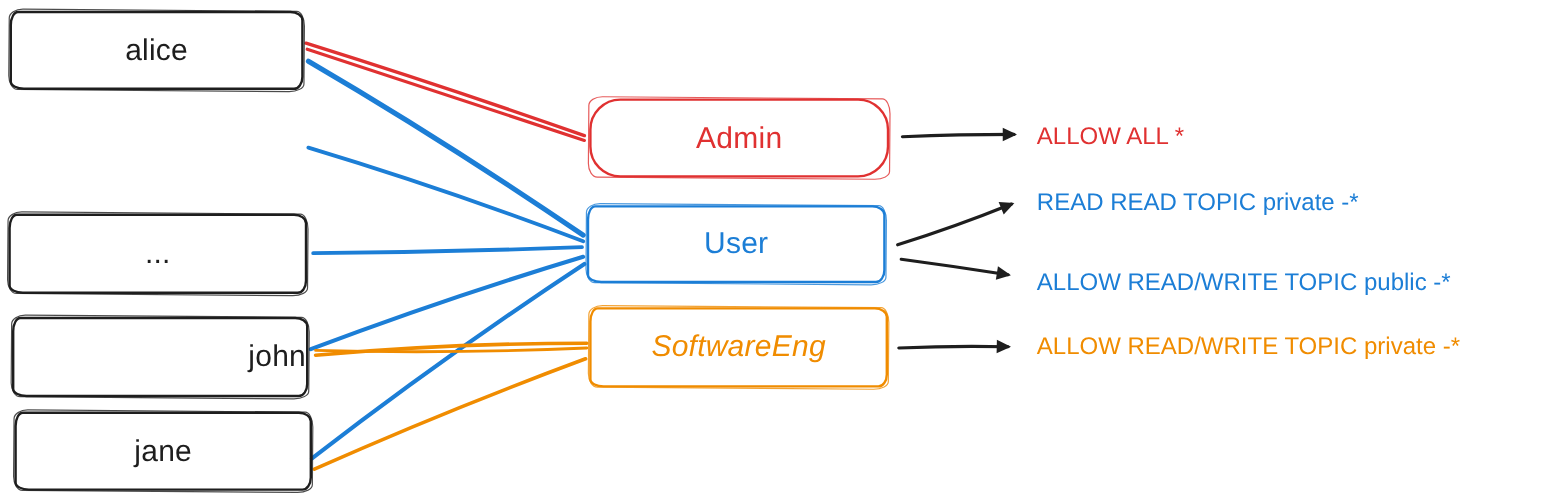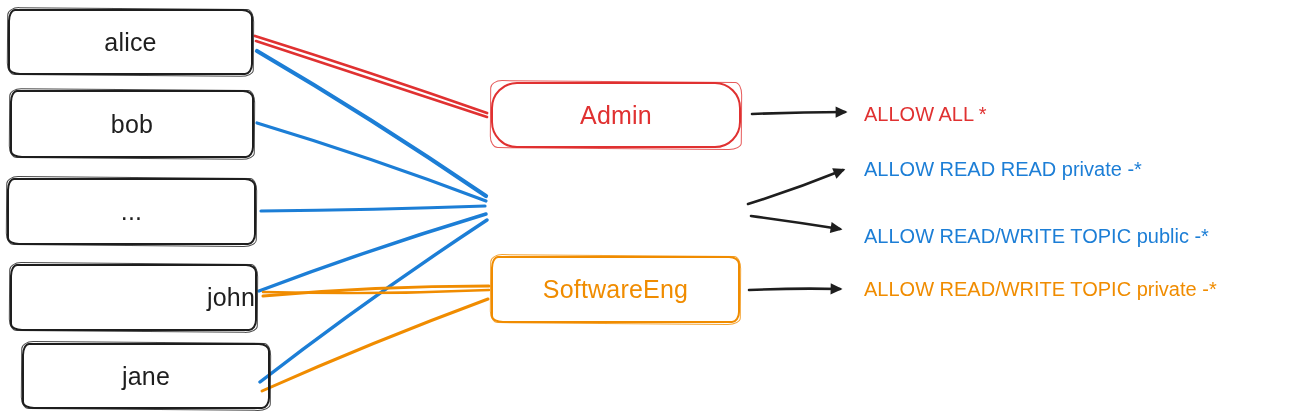--- a/index.html
+++ b/index.html
@@ -57,38 +57,38 @@
 
     <path d="M752,114 Q800,112 845,112" stroke="#1e1e1e" stroke-width="2.6" fill="none" stroke-linecap="round" marker-end="url(#ah)"></path>
     <path d="M748,204 Q796,189 843,170" stroke="#1e1e1e" stroke-width="2.6" fill="none" stroke-linecap="round" marker-end="url(#ah)"></path>
     <path d="M751,216 Q796,222 840,229" stroke="#1e1e1e" stroke-width="2.6" fill="none" stroke-linecap="round" marker-end="url(#ah)"></path>
     <path d="M749,290 Q795,288 840,289" stroke="#1e1e1e" stroke-width="2.6" fill="none" stroke-linecap="round" marker-end="url(#ah)"></path>
   </svg>
 
   <div class="box box-black" style="left:8px;   top:9px;   width:241px; height:62px;">
     <span>alice</span>
   </div>
-  <div class="box box-black" style="left:10px;  top:90px;  width:240px; height:64px;">
-    <span>bob</span>
-  </div>
   <div class="box box-black" style="left:7px;   top:178px; width:245px; height:63px;">
     <span>...</span>
   </div>
   <div class="box box-black" style="left:10px;  top:264px; width:243px; height:63px;justify-content:flex-end;">
     <span>john</span>
   </div>
-  <div class="box box-black" style="left:22px;  top:343px; width:244px; height:62px;">
+  <div class="box box-black" style="left:12px;  top:343px; width:244px; height:62px;">
     <span>jane</span>
   </div>
 
   <div class="box box-red" style="left:491px; top:82px;  width:246px; height:62px;">
     <span>Admin</span>
   </div>
-  <div class="box box-orange" style="left:491px; top:256px; width:245px; height:63px;">
+  <div class="box box-blue" style="left:489px; top:171px; width:245px; height:61px;">
+    <span>User</span>
+  </div>
+  <div class="box box-orange" style="left:491px; top:256px; width:245px; height:63px;font-style:italic;">
     <span>SoftwareEng</span>
   </div>
 
   <div class="perm perm-red" style="top:101px;">ALLOW ALL *</div>
-  <div class="perm perm-blue" style="top:156px;">ALLOW READ READ private -*</div>
+  <div class="perm perm-blue" style="top:156px;">READ READ TOPIC private -*</div>
   <div class="perm perm-blue" style="top:223px;">ALLOW READ/WRITE TOPIC public -*</div>
   <div class="perm perm-orange" style="top:276px;">ALLOW READ/WRITE TOPIC private -*</div>
 
 </div>
 
 </body></html>

